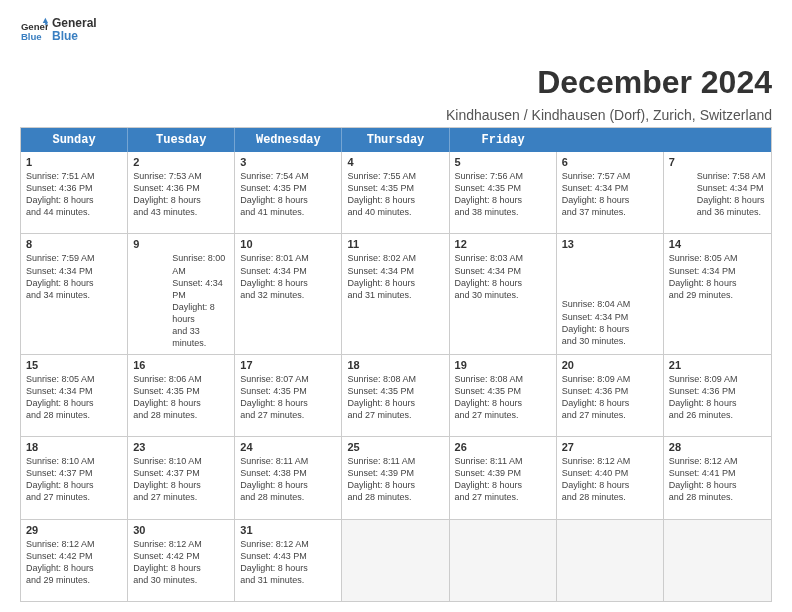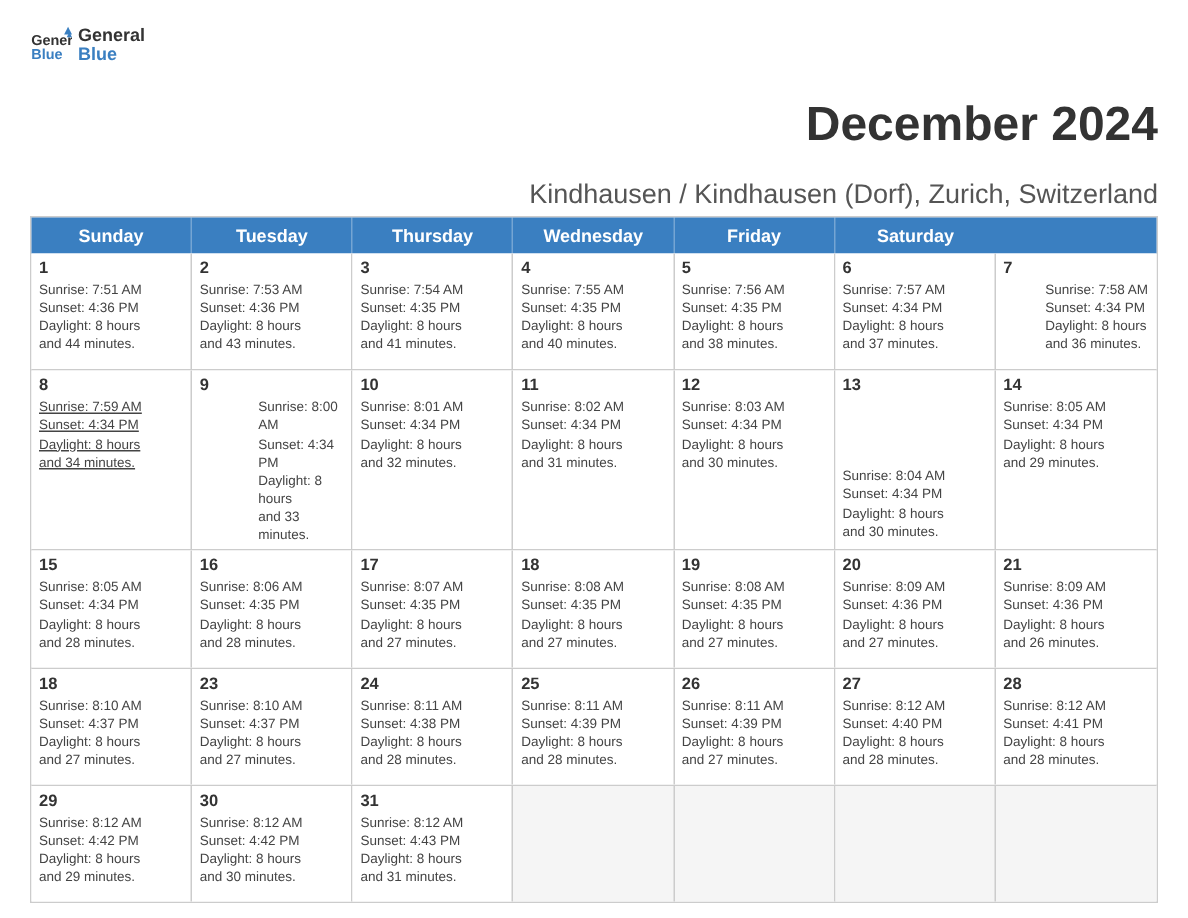--- a/index.html
+++ b/index.html
@@ -36,42 +36,43 @@
       text-align: right;
       flex: 1;
     }
     .main-title {
       font-size: 32px;
       font-weight: bold;
       color: #333;
       margin-top: 48px;
     }
     .subtitle {
-      font-size: 18px;
+      font-size: 14px;
       color: #555;
-      margin-top: 18px;
+      margin-top: 6px;
     }
     .calendar {
       flex: 1;
       display: flex;
       flex-direction: column;
       border: 1px solid #ccc;
     }
     .cal-header {
       display: grid;
       grid-template-columns: repeat(7, 1fr);
       background: #3a7fc1;
     }
     .cal-header-cell {
       color: #fff;
       font-size: 12px;
       font-weight: bold;
       text-align: center;
       padding: 5px 2px;
       border-right: 1px solid rgba(255,255,255,0.3);
+      font-family: Liberation Mono, monospace;
     }
     .cal-header-cell:last-child { border-right: none; }
     .cal-body {
       flex: 1;
       display: flex;
       flex-direction: column;
     }
     .cal-week {
       display: grid;
       grid-template-columns: repeat(7, 1fr);
@@ -122,24 +123,23 @@
     <div class="title-block">
       <div class="main-title">December 2024</div>
       <div class="subtitle">Kindhausen / Kindhausen (Dorf), Zurich, Switzerland</div>
     </div>
   </div>
 
   <div class="calendar">
     <div class="cal-header" id="cal-header">
         <div class="cal-header-cell">Sunday</div>
         <div class="cal-header-cell">Tuesday</div>
+        <div class="cal-header-cell">Wednesday</div>
         <div class="cal-header-cell">Thursday</div>
-        <div class="cal-header-cell">Wednesday</div>
         <div class="cal-header-cell">Friday</div>
-        <div class="cal-header-cell">Saturday</div>
       </div>
     <div class="cal-body" id="cal-body">
         <div class="cal-week">
           <div class="cal-cell">
             <span class="day-num">1</span>
             <div class="cell-text" style="white-space: pre-line;">Sunrise: 7:51 AM
 Sunset: 4:36 PM
 Daylight: 8 hours
 and 44 minutes.</div>
           </div>
@@ -182,21 +182,21 @@
             <span class="day-num">7</span>
             <div class="cell-text" style="white-space: pre-line; margin-left: 28px;">Sunrise: 7:58 AM
 Sunset: 4:34 PM
 Daylight: 8 hours
 and 36 minutes.</div>
           </div>
         </div>
         <div class="cal-week">
           <div class="cal-cell">
             <span class="day-num">8</span>
-            <div class="cell-text" style="white-space: pre-line; text-decoration: underline;">Sunrise: 7:59 AM
+            <div class="cell-text" style="white-space: pre-line;">Sunrise: 7:59 AM
 Sunset: 4:34 PM
 Daylight: 8 hours
 and 34 minutes.</div>
           </div>
           <div class="cal-cell">
             <span class="day-num">9</span>
             <div class="cell-text" style="white-space: pre-line; margin-left: 39px;">Sunrise: 8:00 AM
 Sunset: 4:34 PM
 Daylight: 8 hours
 and 33 minutes.</div>

